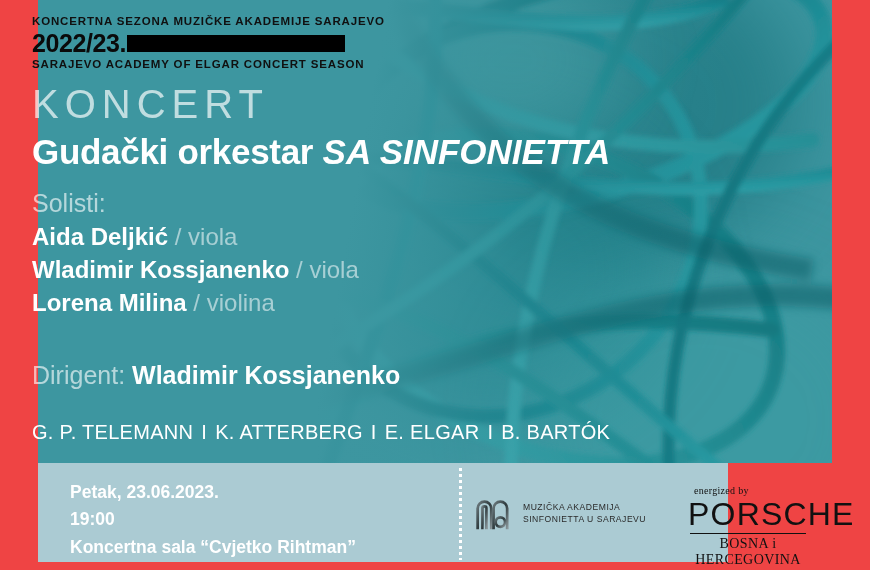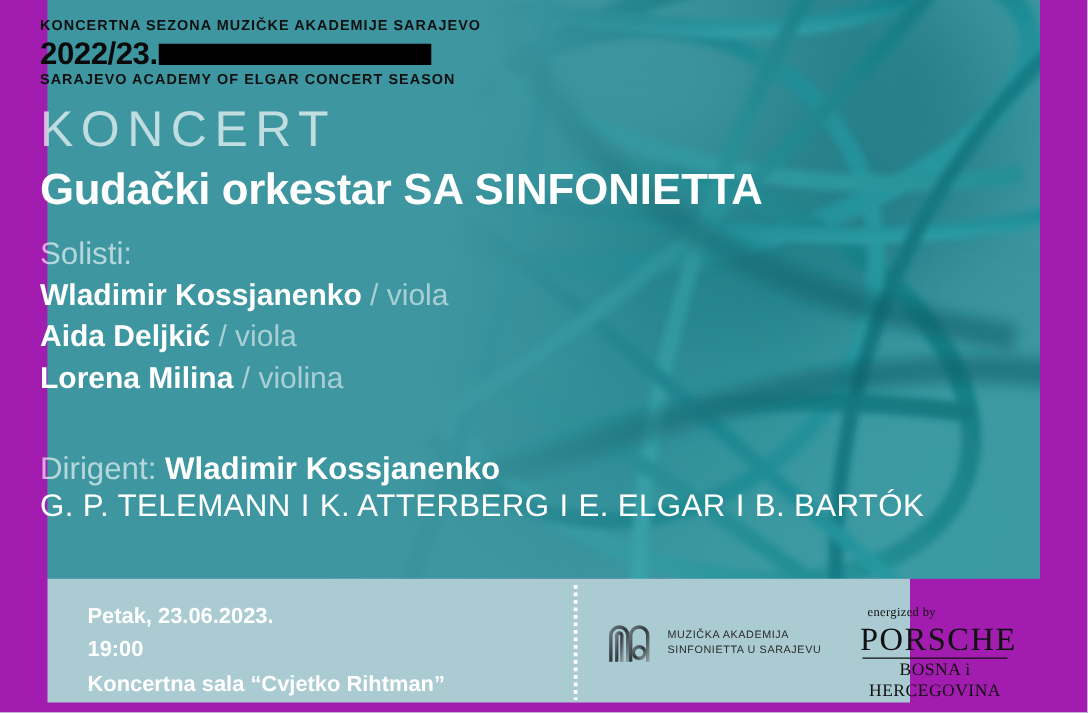--- a/index.html
+++ b/index.html
@@ -5,21 +5,21 @@
   * { margin:0; padding:0; box-sizing:border-box; }
   html, body {
     width:870px; height:570px;
     background:#ffffff;
     font-family:"Liberation Sans", sans-serif;
     overflow:hidden;
   }
   #poster {
     position:relative;
     width:870px; height:570px;
-    background:#a21caf;
+    background:#ef4444;
   }
 
   
   .teal-panel {
     position:absolute;
     left:38px; top:0; width:794px; height:463px;
     background:#3d96a0;
     overflow:hidden;
   }
   
@@ -69,21 +69,21 @@
   .koncert-label {
     font-size:40px; font-weight:300; letter-spacing:6px;
     color:rgba(255,255,255,.68); line-height:1.1;
     margin-bottom:6px;
   }
   .main-title {
     font-size:35px; font-weight:700; color:#ffffff;
     letter-spacing:-.3px; line-height:1.15; white-space:nowrap;
   }
   .main-title .italic {
-    font-weight:700; letter-spacing:0px;
+    font-style:italic; font-weight:700; letter-spacing:0px;
   }
 
   .solisti-label {
     margin-top:16px;
     font-size:25px; font-weight:300; color:rgba(255,255,255,.62);
     line-height:1.25;
   }
   .soloist {
     font-size:24px; line-height:1.38; color:#ffffff; white-space:nowrap;
   }
@@ -92,21 +92,22 @@
   .soloist .inst { font-weight:300; color:rgba(255,255,255,.55); }
 
   .dirigent-row {
     margin-top:40px;
     font-size:25px; line-height:1.3; white-space:nowrap;
   }
   .dirigent-row .dlabel { font-weight:300; color:rgba(255,255,255,.62); }
   .dirigent-row .dname  { font-weight:700; color:#ffffff; }
 
   .composers {
-    font-size:25px; font-weight:400; color:#ffffff;
+    margin-top:30px;
+    font-size:20px; font-weight:400; color:#ffffff;
     letter-spacing:.3px; white-space:nowrap;
   }
   .composers .bar {
     color:#ffffff; padding:0 8px; font-weight:400;
   }
 
   
   .bottom-band {
     position:absolute;
     left:38px; top:463px; width:690px; height:99px;
@@ -119,42 +120,42 @@
   }
   .dotted-divider {
     position:absolute; left:421px; top:5px;
     width:3px; height:92px;
     background-image:linear-gradient(to bottom, #ffffff 0 3px, transparent 3px 6px);
     background-size:3px 6px;
   }
 
   
   .academy-logo {
-    position:absolute; left:447px; top:30px;
+    position:absolute; left:436px; top:30px;
     display:flex; align-items:center; gap:9px;
   }
   .ma-mark { width:40px; height:40px; display:block; }
   .academy-text {
     font-size:8.6px; font-weight:400; letter-spacing:.5px;
     color:#2a2a2a; line-height:1.45; white-space:nowrap;
   }
 
   
   .porsche-logo {
     position:absolute; left:650px; top:22px;
     width:120px; text-align:center; color:#111111;
   }
   .p-energized {
     font-family:"Liberation Serif", serif;
     font-size:10px; letter-spacing:.3px;
     line-height:1.2; margin-bottom:1px; text-align:left; padding-left:6px;
   }
   .p-wordmark {
-    font-family:Liberation Serif, serif;
-    font-size:26px; font-weight:400; letter-spacing:1.2px;
+    font-family:Liberation Sans, sans-serif;
+    font-size:32px; font-weight:400; letter-spacing:1.2px;
     line-height:1.05;
   }
   .p-rule { height:1px; background:#111; margin:1px 2px 2px 2px; }
   .p-sub {
     font-family:"Liberation Serif", serif;
     font-size:14px; letter-spacing:.4px; line-height:1.2;
   }
 </style>
 </head>
 <body>
@@ -222,24 +223,24 @@
 
     <div class="koncert-label">KONCERT</div>
 
     <div class="main-title">
       <span>Gudački orkestar </span><span class="italic">SA SINFONIETTA</span>
     </div>
 
     <div class="solisti-label">Solisti:</div>
 
     <div class="soloist">
+      <span class="name">Aida Deljkić</span><span class="sep"> / </span><span class="inst">viola</span>
+    </div>
+    <div class="soloist">
       <span class="name">Wladimir Kossjanenko</span><span class="sep"> / </span><span class="inst">viola</span>
-    </div>
-    <div class="soloist">
-      <span class="name">Aida Deljkić</span><span class="sep"> / </span><span class="inst">viola</span>
     </div>
     <div class="soloist">
       <span class="name">Lorena Milina</span><span class="sep"> / </span><span class="inst">violina</span>
     </div>
 
     <div class="dirigent-row">
       <span class="dlabel">Dirigent: </span><span class="dname">Wladimir Kossjanenko</span>
     </div>
 
     <div class="composers">

